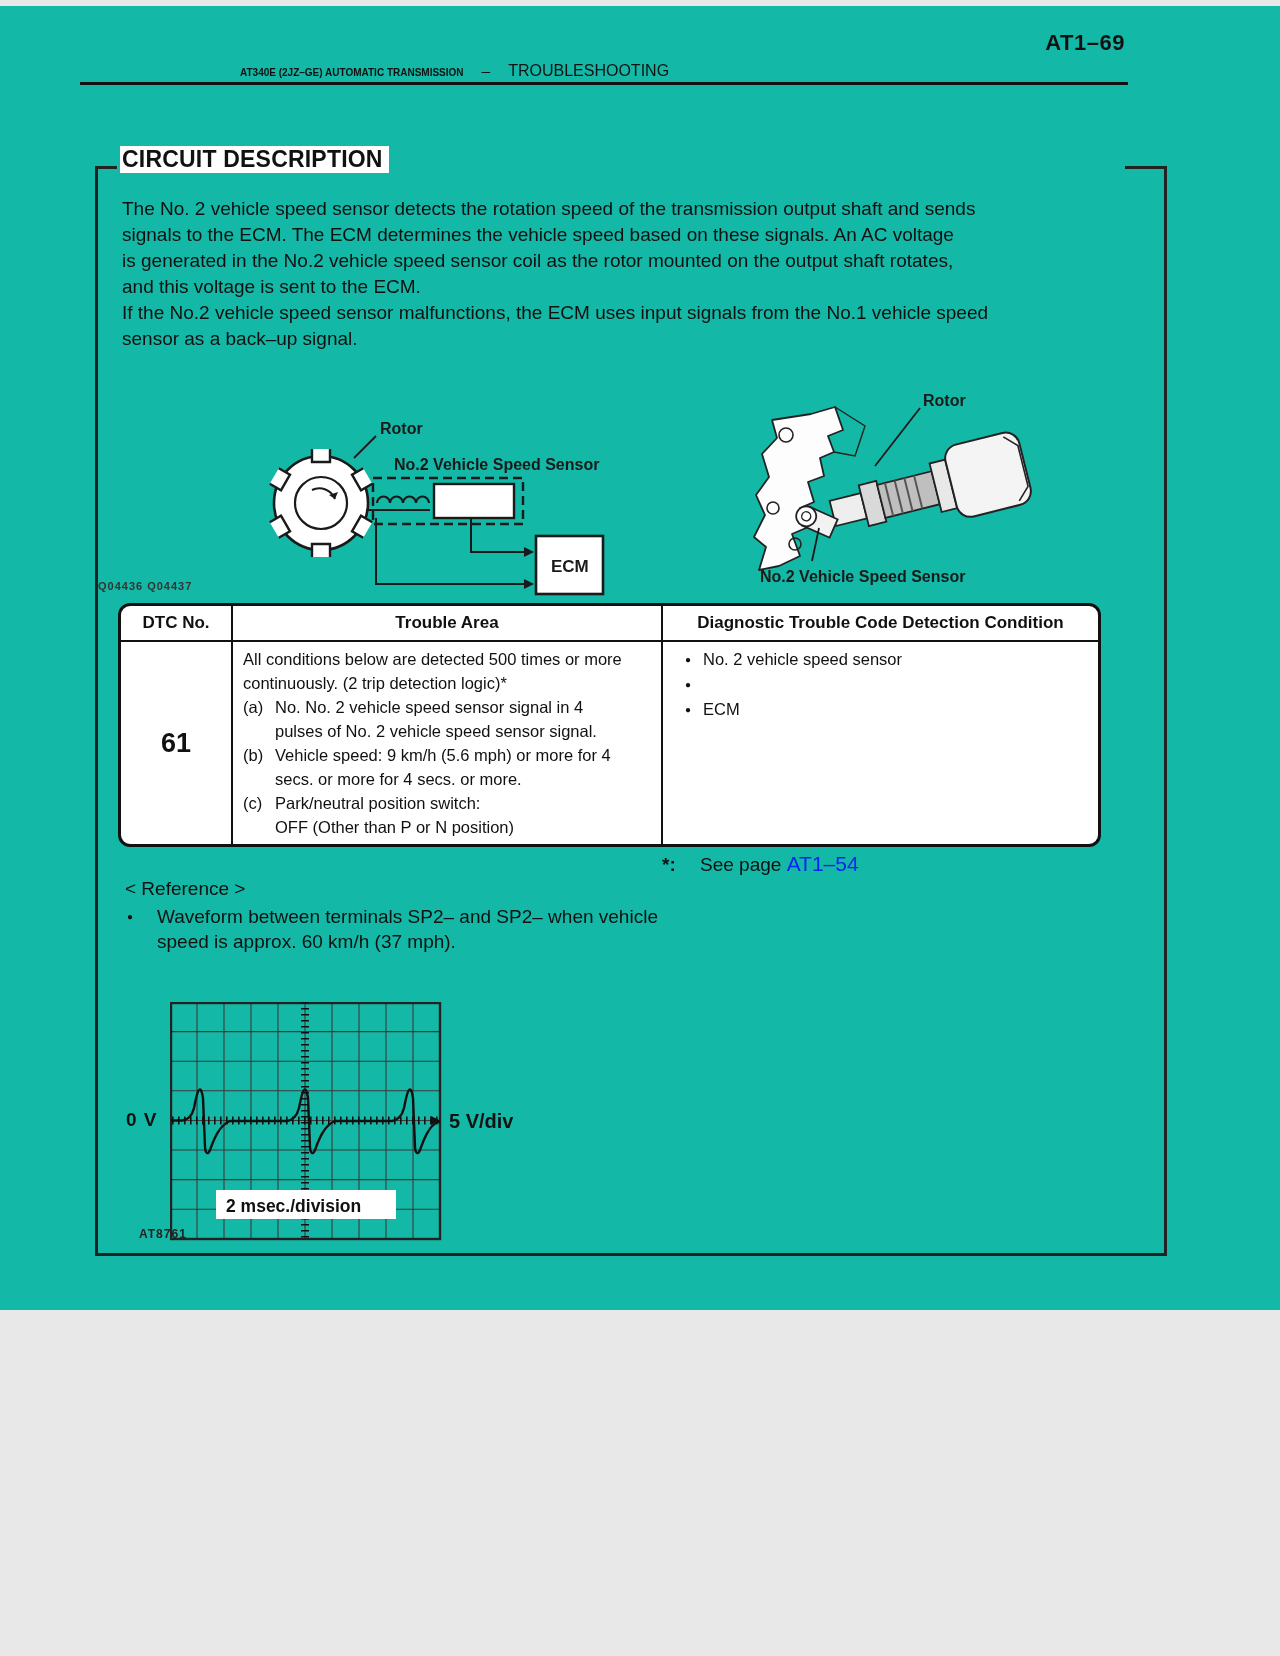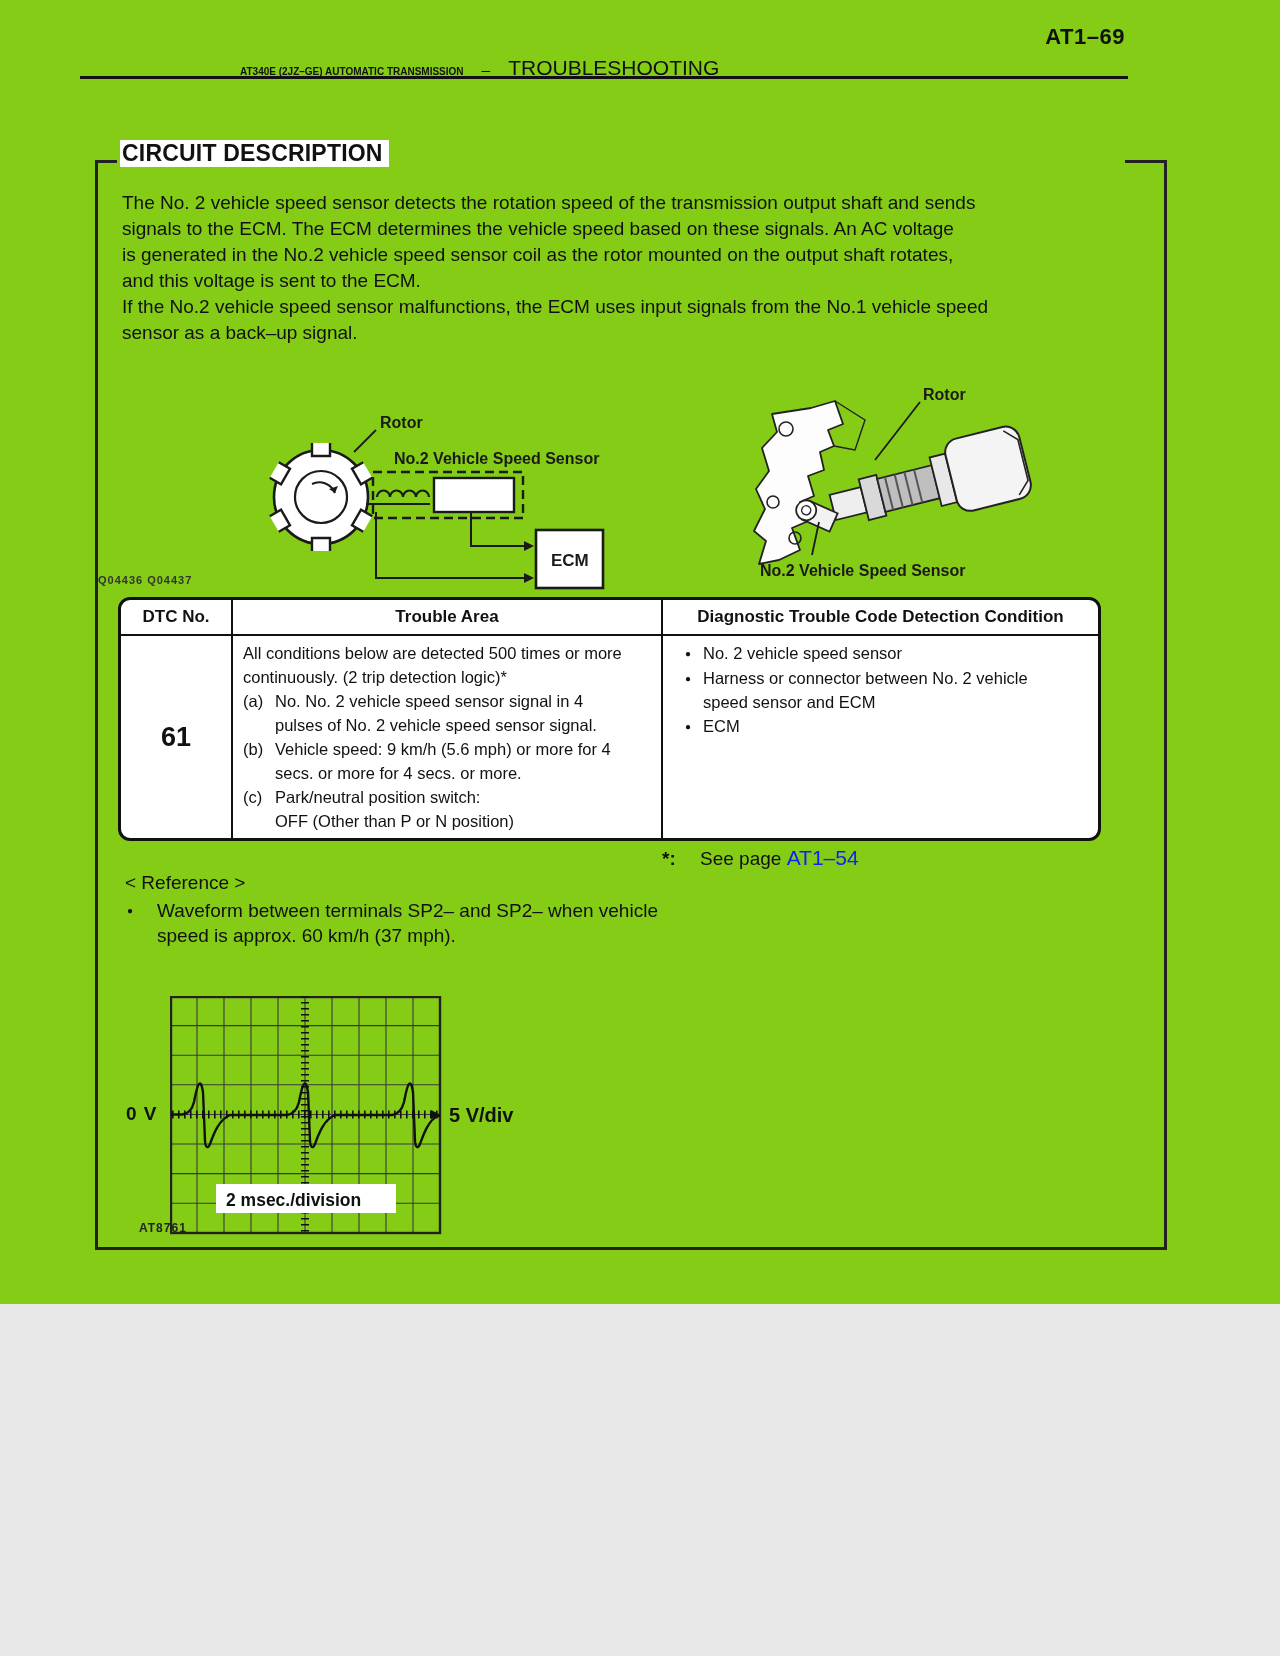--- a/index.html
+++ b/index.html
@@ -1,29 +1,29 @@
 <!DOCTYPE html>
 <html><head>
 <meta charset="utf-8">
 <style>
   * { margin:0; padding:0; box-sizing:border-box; }
   html,body { background:#e8e8e8; }
   #page {
-    position:relative; width:1280px; height:1304px; background:#84cc16;
+    position:relative; width:1280px; height:1304px; background:#14b8a6;
     font-family:"Liberation Sans", sans-serif; color:#111; overflow:hidden;
-    margin:0 auto;
+    margin:6px auto;
   }
   .abs { position:absolute; }
   .prelines { white-space:pre-line; }
 
   
   .page-num { font-size:22px; font-weight:bold; letter-spacing:0.5px; }
   .runhead-strong { font-size:10px; font-weight:bold; }
   .runhead-sep { font-size:15.5px; padding:0 18px; }
-  .runhead-light { font-size:21px; }
+  .runhead-light { font-size:16px; }
   .head-rule { background:#111; }
   .doc-title { font-size:30px; font-weight:bold; letter-spacing:-0.3px; }
 
   
   .frame-line { background:#222; }
   .section-heading { font-size:23px; font-weight:bold; letter-spacing:0.2px; background:#fff; padding:0 6px 0 2px; }
 
   .bodytext { font-size:19px; line-height:26px; }
 
   
@@ -216,22 +216,20 @@
       </div>
     </div>
 
     <div class="cell trouble-cell">
       <div class="trouble-item">
         <span class="bullet"></span>
         <span class="prelines">No. 2 vehicle speed sensor</span>
       </div>
       <div class="trouble-item">
         <span class="bullet"></span>
-        <span class="prelines">Harness or connector between No. 2 vehicle
-speed sensor and ECM</span>
       </div>
       <div class="trouble-item">
         <span class="bullet"></span>
         <span class="prelines">ECM</span>
       </div>
     </div>
   </div>
 
   <div class="abs footnote" style="left:662px; top:846px;">
     <span class="marker">*:</span><span>See page</span>

